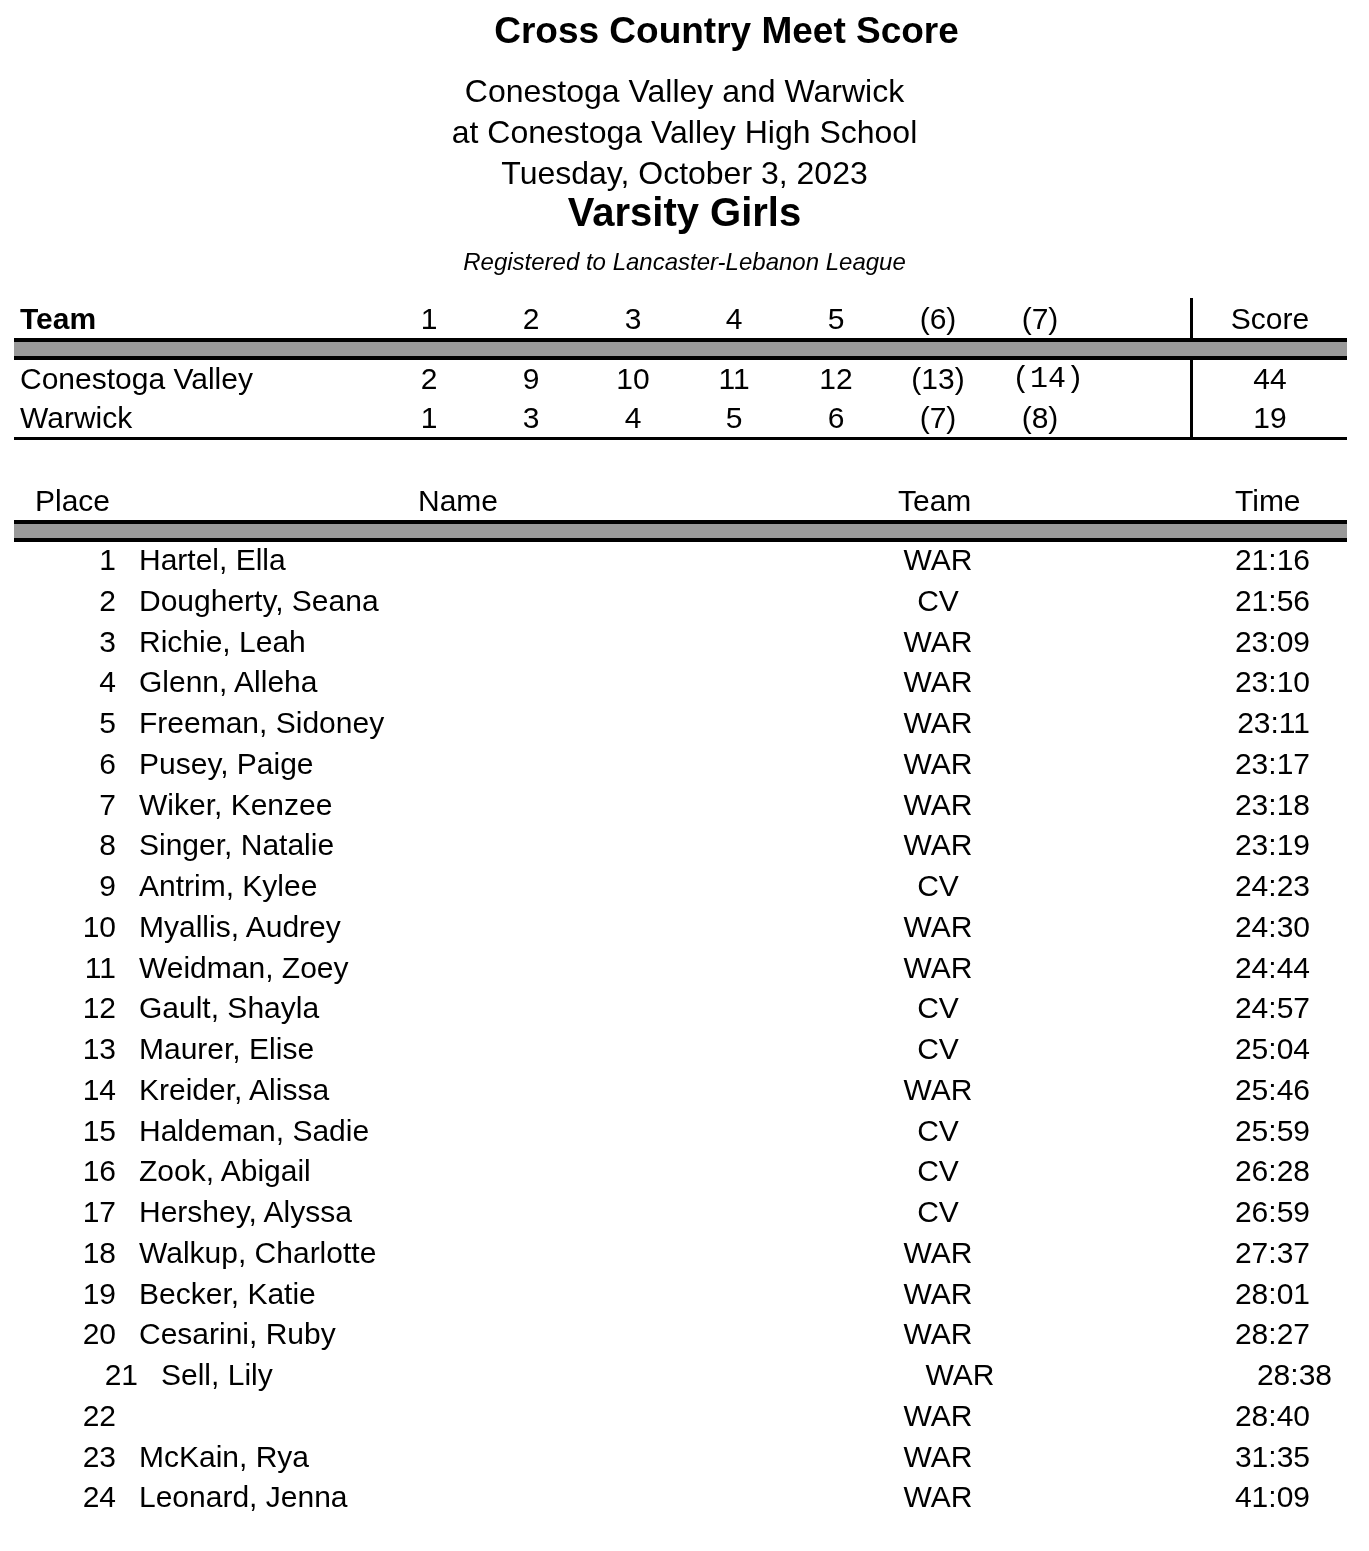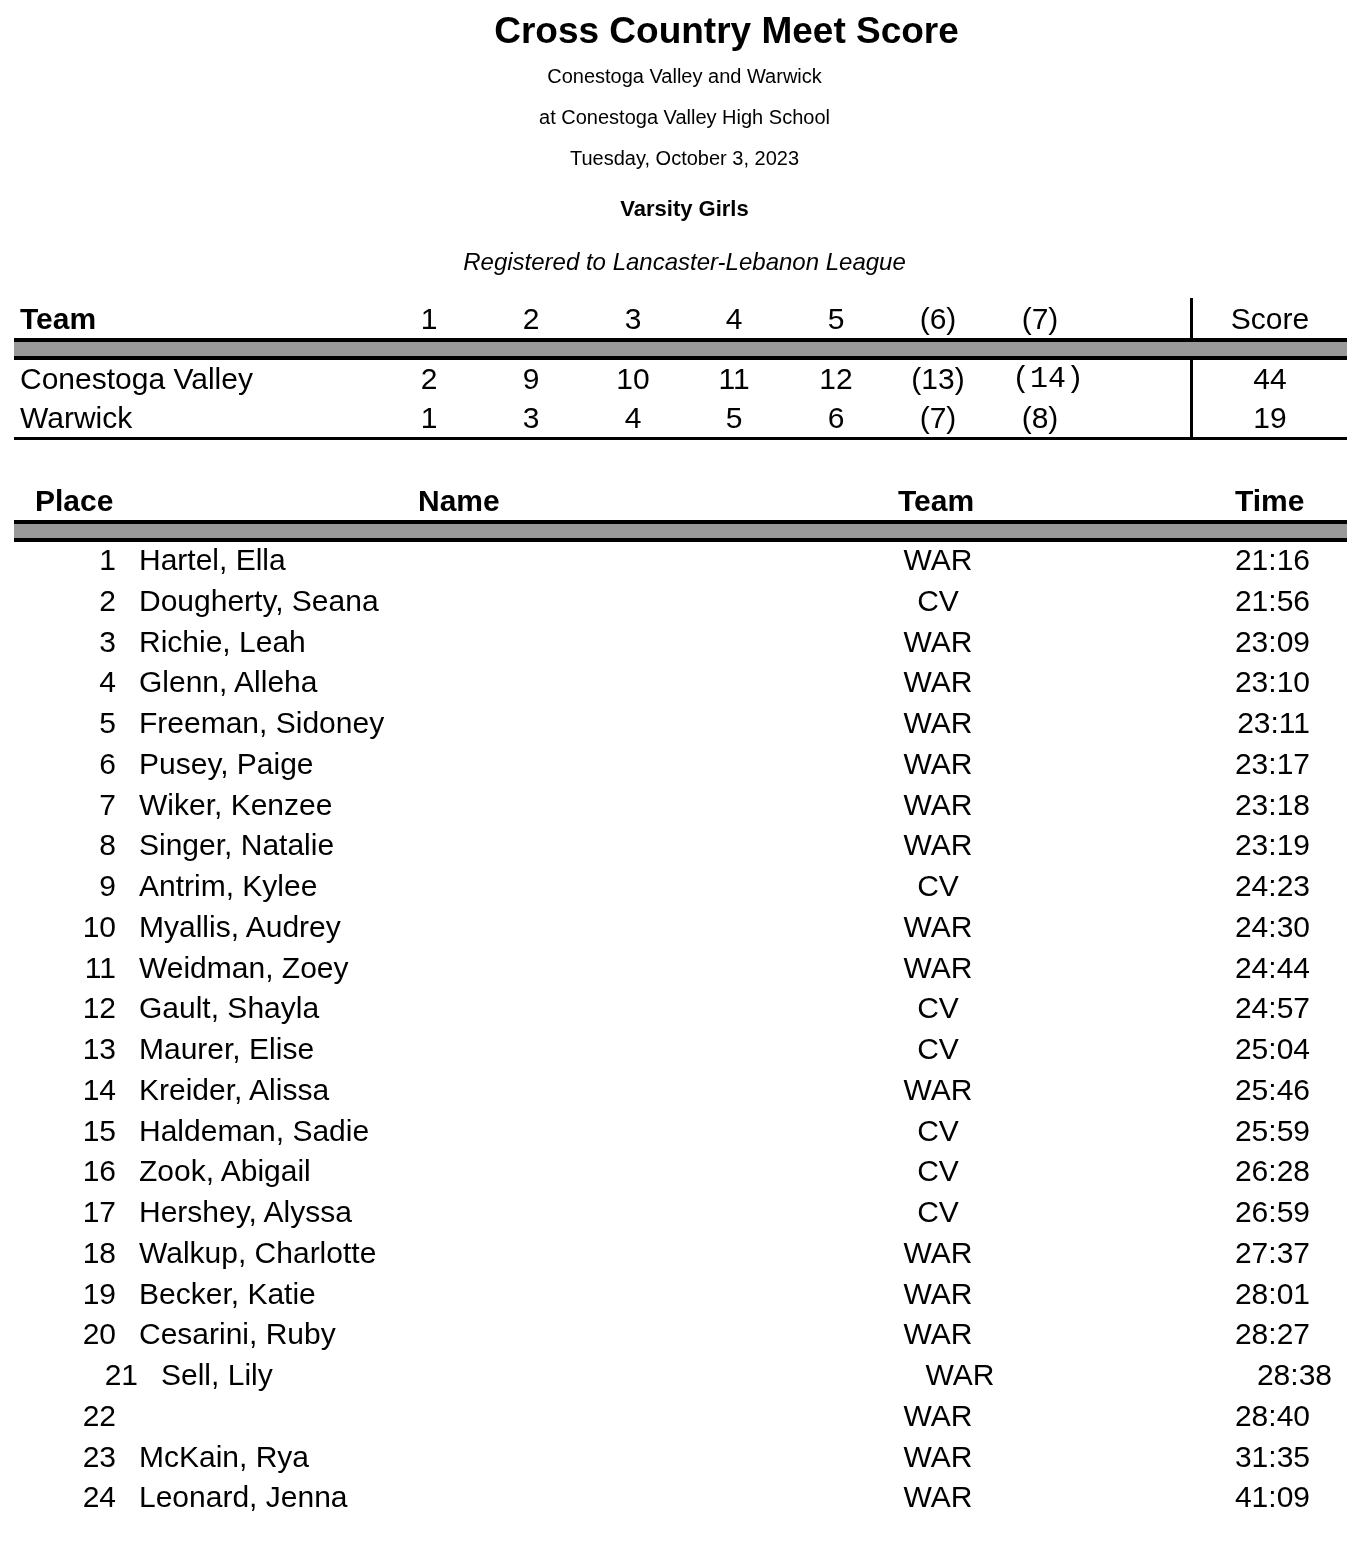--- a/index.html
+++ b/index.html
@@ -3,44 +3,44 @@
 <meta charset="utf-8">
 <style>
   html, body { margin: 0; padding: 0; background: #ffffff; }
   body {
     width: 1369px; height: 1551px; position: relative; overflow: hidden;
     font-family: "Liberation Sans", sans-serif; color: #000;
   }
   .abs { position: absolute; white-space: nowrap; }
   .center { left: 0; width: 1369px; text-align: center; }
   .title { top: 10px; font-size: 37px; font-weight: bold; padding-left: 42px; }
-  .sub { font-size: 20px; }
+  .sub { font-size: 32px; margin-top: 8px; }
   .sub1 { top: 65px; }
   .sub2 { top: 106px; }
   .sub3 { top: 147px; }
-  .division { top: 196px; font-size: 22px; font-weight: bold; }
+  .division { top: 190px; font-size: 40px; font-weight: bold; }
   .league { top: 248px; font-size: 24px; font-style: italic; }
 
   
   .ts-row { position: absolute; left: 0; width: 1369px; height: 40px; font-size: 30px; }
   .ts-cell { position: absolute; top: 0; }
   .ts-team { left: 20px; }
   .ts-num { width: 80px; margin-left: -40px; text-align: center; }
   .ts-score { left: 1230px; width: 80px; text-align: center; }
   .bold { font-weight: bold; }
 
   .band {
     position: absolute; left: 14px; width: 1333px; height: 14px;
     background: #999999; border-top: 4px solid #000; border-bottom: 4px solid #000;
   }
   .hline { position: absolute; left: 14px; width: 1333px; height: 3px; background: #000; }
   .vline { position: absolute; left: 1190px; width: 3px; background: #000; }
 
   
-  .rs-head { position: absolute; left: 0; width: 1165px; top: 484px; height: 36px; font-size: 30px; font-weight: bold; }
+  .rs-head { position: absolute; left: 0; width: 1165px; top: 484px; height: 36px; font-size: 30px; }
   .rs-row { position: absolute; left: 0; width: 1369px; height: 40px; font-size: 30px; }
   .rs-place { position: absolute; left: 60px; width: 56px; text-align: right; }
   .rs-name { position: absolute; left: 139px; }
   .rs-team { position: absolute; left: 878px; width: 120px; text-align: center; }
   .rs-time { position: absolute; left: 1210px; width: 100px; text-align: right; }
 </style>
 </head>
 <body>
 
 <div class="abs center title">Cross Country Meet Score</div>

